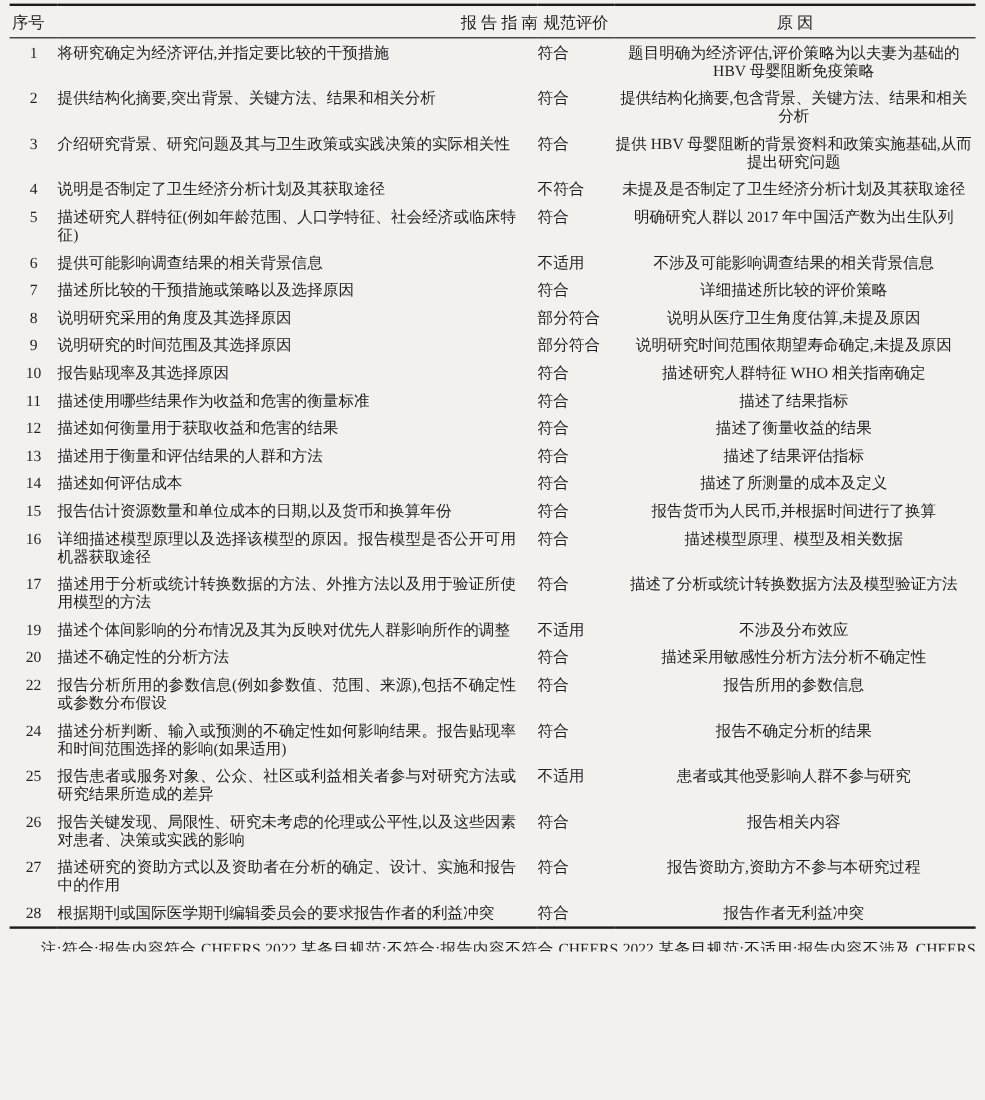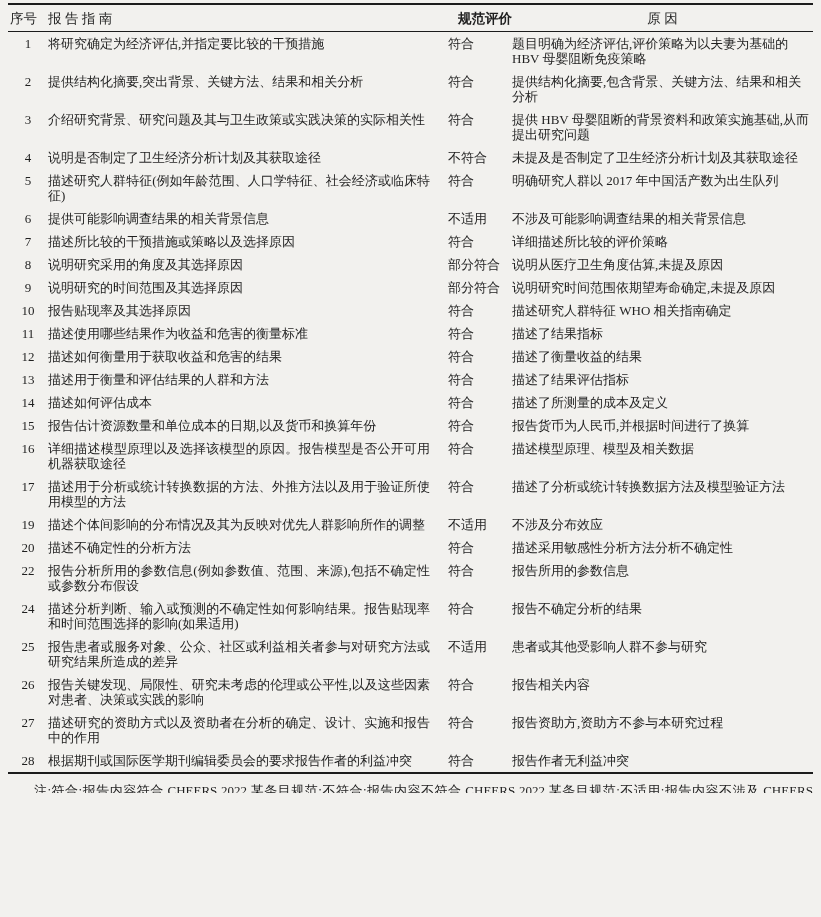--- a/index.html
+++ b/index.html
@@ -30,34 +30,34 @@
   col.col-reason { width: 301px; }
   thead th {
     font-weight: normal;
     font-size: 13.5px;
     padding: 6px 0 5px 0;
     border-bottom: 1.2px solid #1c1c1c;
     vertical-align: middle;
     white-space: nowrap;
   }
   th.h-no     { text-align: left; padding-left: 2px; }
-  th.h-guide  { text-align: left; }
-  th.h-eval   { text-align: right; font-weight: bold; }
+  th.h-guide  { text-align: right; }
+  th.h-eval   { text-align: center; }
   th.h-reason { text-align: center; }
   tbody td {
     vertical-align: top;
     padding: 4px 0;
   }
   tbody tr:last-child td {
     border-bottom: 2.5px solid #1c1c1c;
   }
   td.c-no     { text-align: center; }
   td.c-guide  { padding-right: 18px; text-align: justify; }
   td.c-eval   { }
-  td.c-reason { padding-right: 2px; }
+  td.c-reason { padding-right: 2px; text-align: center; }
   .note {
     margin: 7px 0 0 0;
     font-size: 13px;
     line-height: 20px;
     text-indent: 2em;
     text-align: justify;
   }
 </style>
 </head>
 <body>

